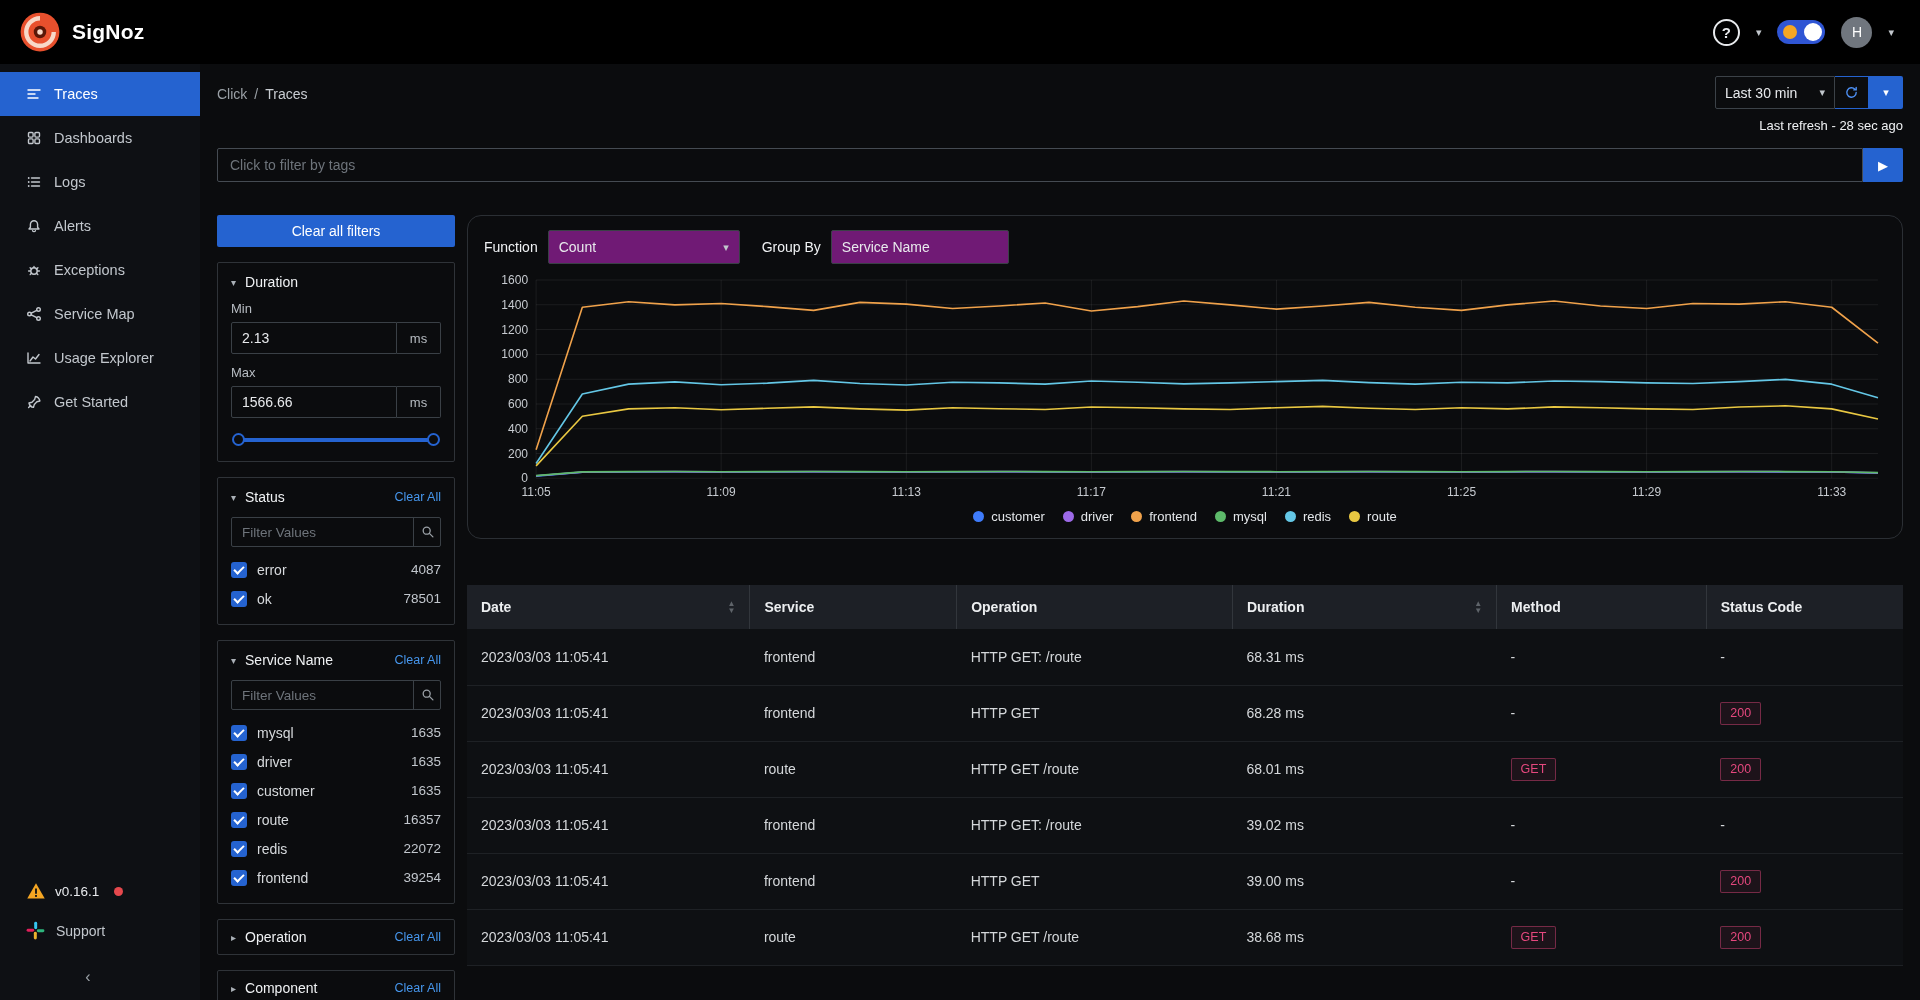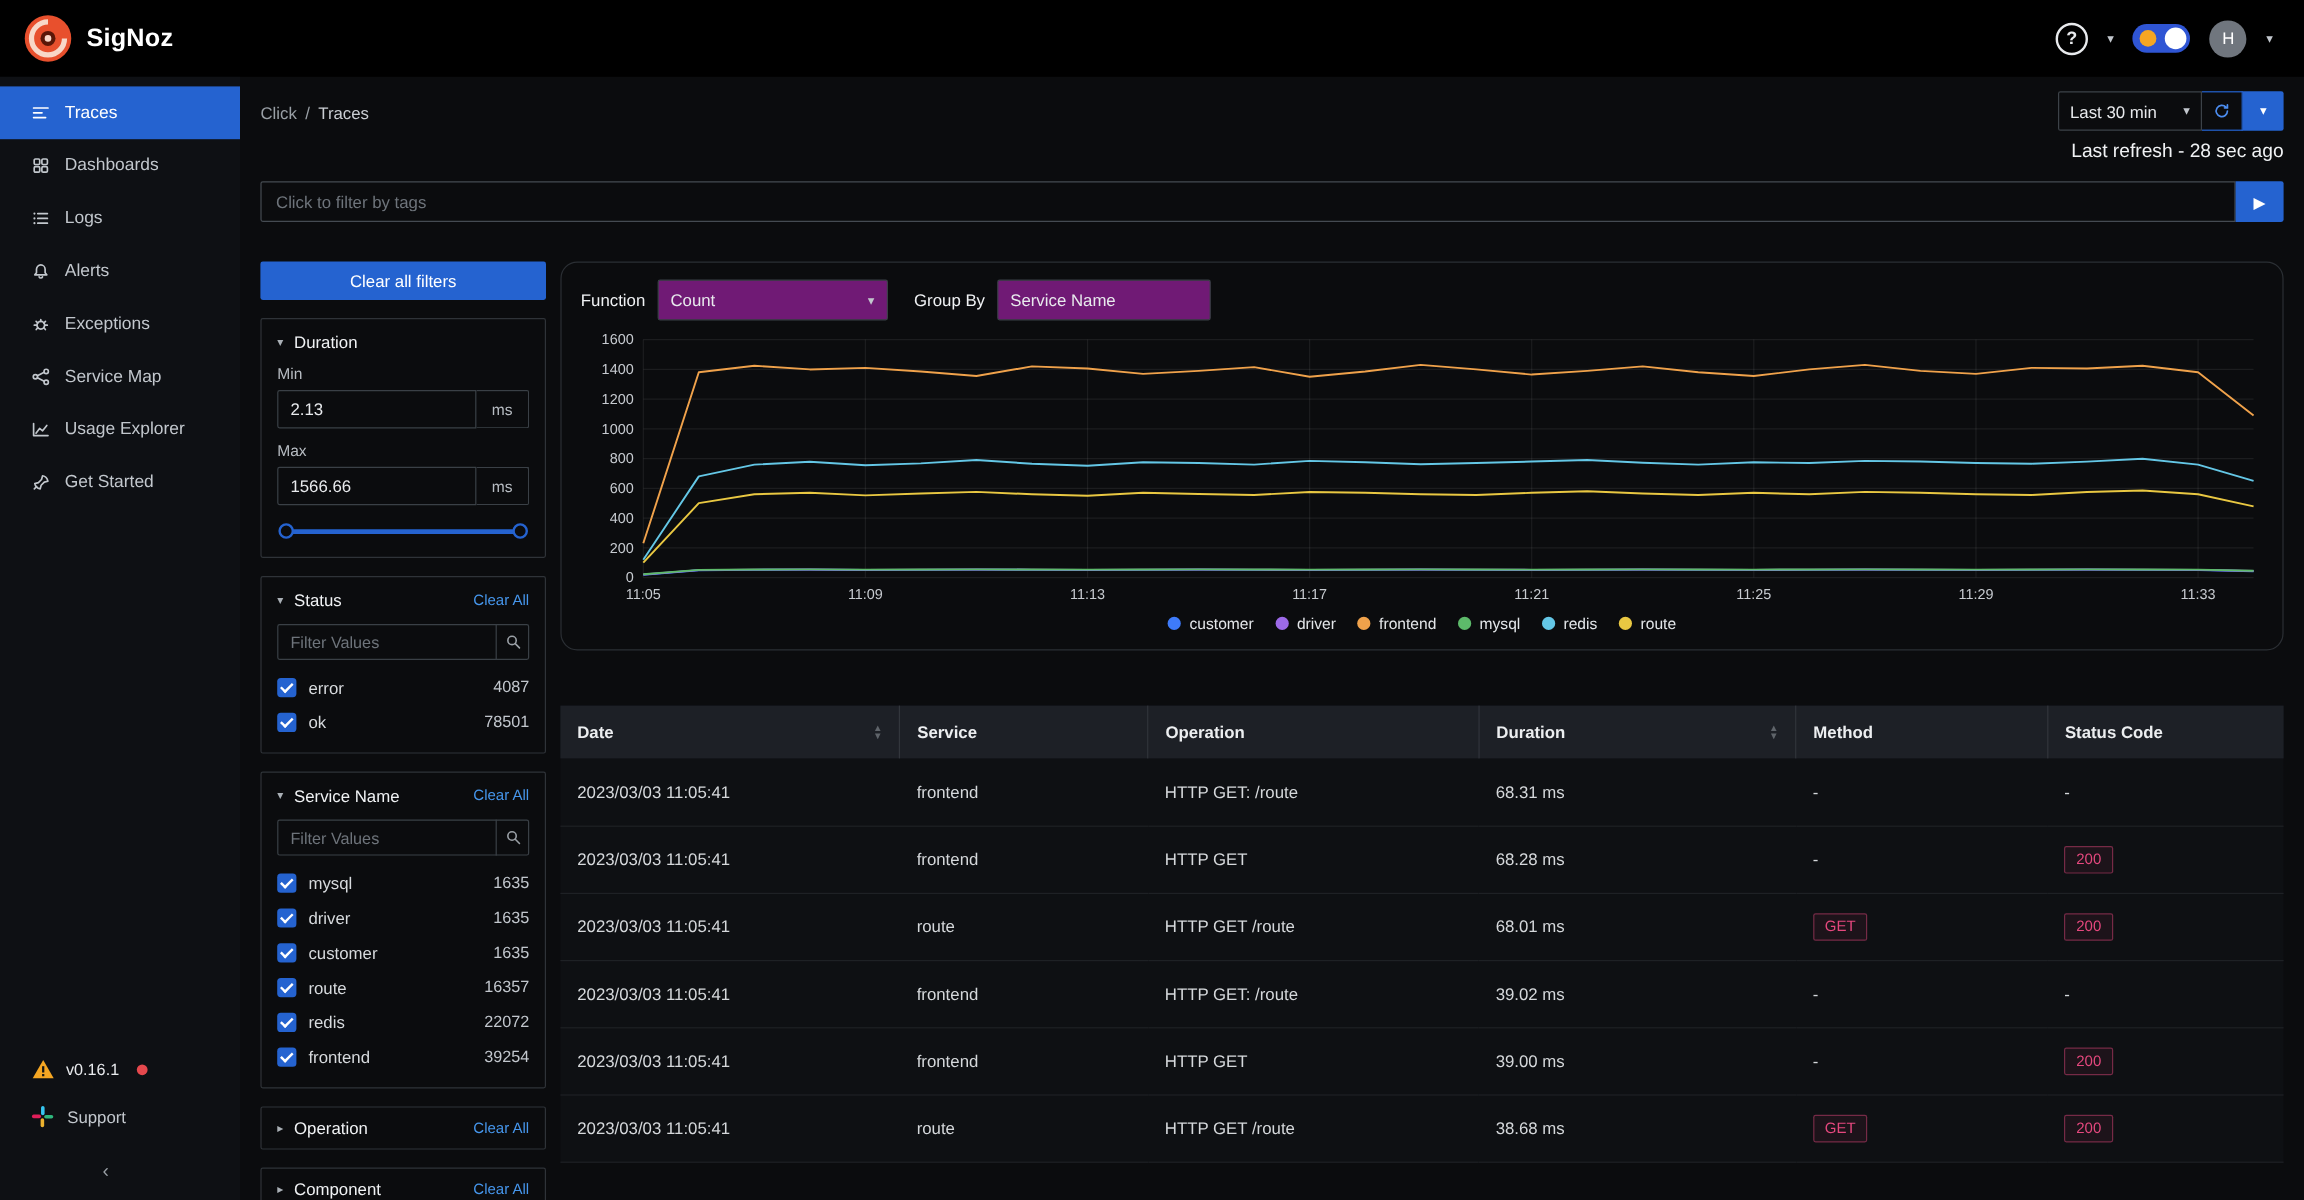--- a/index.html
+++ b/index.html
@@ -50,21 +50,21 @@
   .breadcrumb .crumb-current { color:#c9cdd2; }
   .time-block { display:flex; flex-direction:column; align-items:flex-end; }
   .time-controls { display:flex; }
   .time-select { width:120px; height:33px; background:#0b0c0e; border:1px solid #3c4248;
     border-radius:2px 0 0 2px; display:flex; align-items:center; justify-content:space-between;
     padding:0 9px; font-size:14px; color:#e8eaed; cursor:pointer; }
   .icon-btn { width:34px; height:33px; display:flex; align-items:center; justify-content:center; cursor:pointer; }
   .refresh-btn { border:1px solid var(--accent,#2563d0); border-left:none; color:#4c8df0; background:#0b0c0e; }
   .refresh-btn svg { width:15px; height:15px; stroke:currentColor; fill:none; stroke-width:1.5; stroke-linecap:round; }
   .caret-btn { background:var(--accent,#2563d0); color:#fff; border-radius:0 2px 2px 0; font-size:11px; }
-  .last-refresh { margin-top:9px; font-size:16px; color:#f0f2f4; }
+  .last-refresh { margin-top:9px; font-size:13px; color:#f0f2f4; }
 
   
   .tag-search { display:flex; margin-top:15px; }
   .tag-search input { flex:1; height:34px; background:#0b0c0e; border:1px solid #454b52;
     border-radius:2px 0 0 2px; color:#e8eaed; padding:0 12px; font-size:14px; font-family:inherit; outline:none; }
   .tag-search input::placeholder { color:#6e747b; }
   .run-btn { width:40px; height:34px; background:var(--accent,#2563d0); color:#fff; border:none;
     border-radius:0 2px 2px 0; font-size:13px; cursor:pointer; display:flex; align-items:center; justify-content:center; }
 
   

